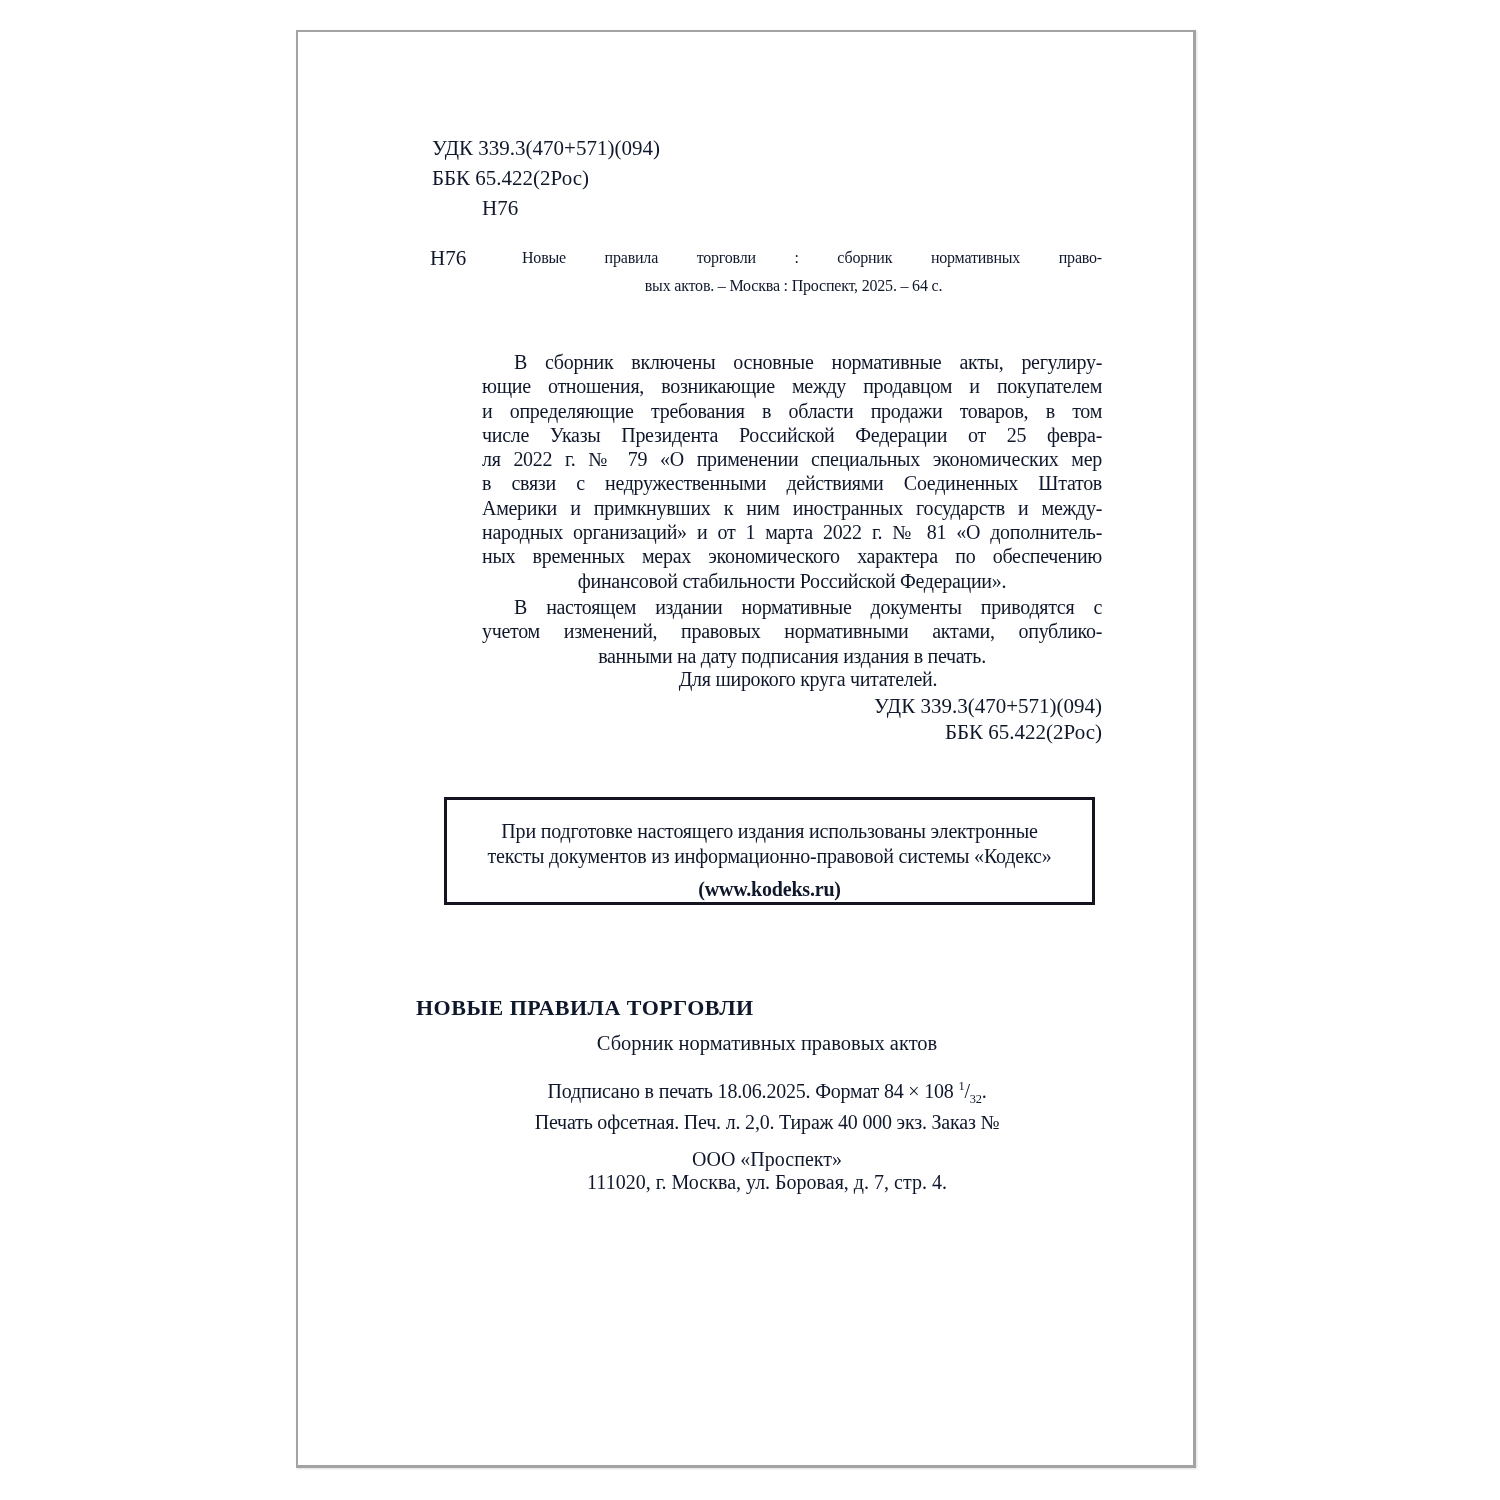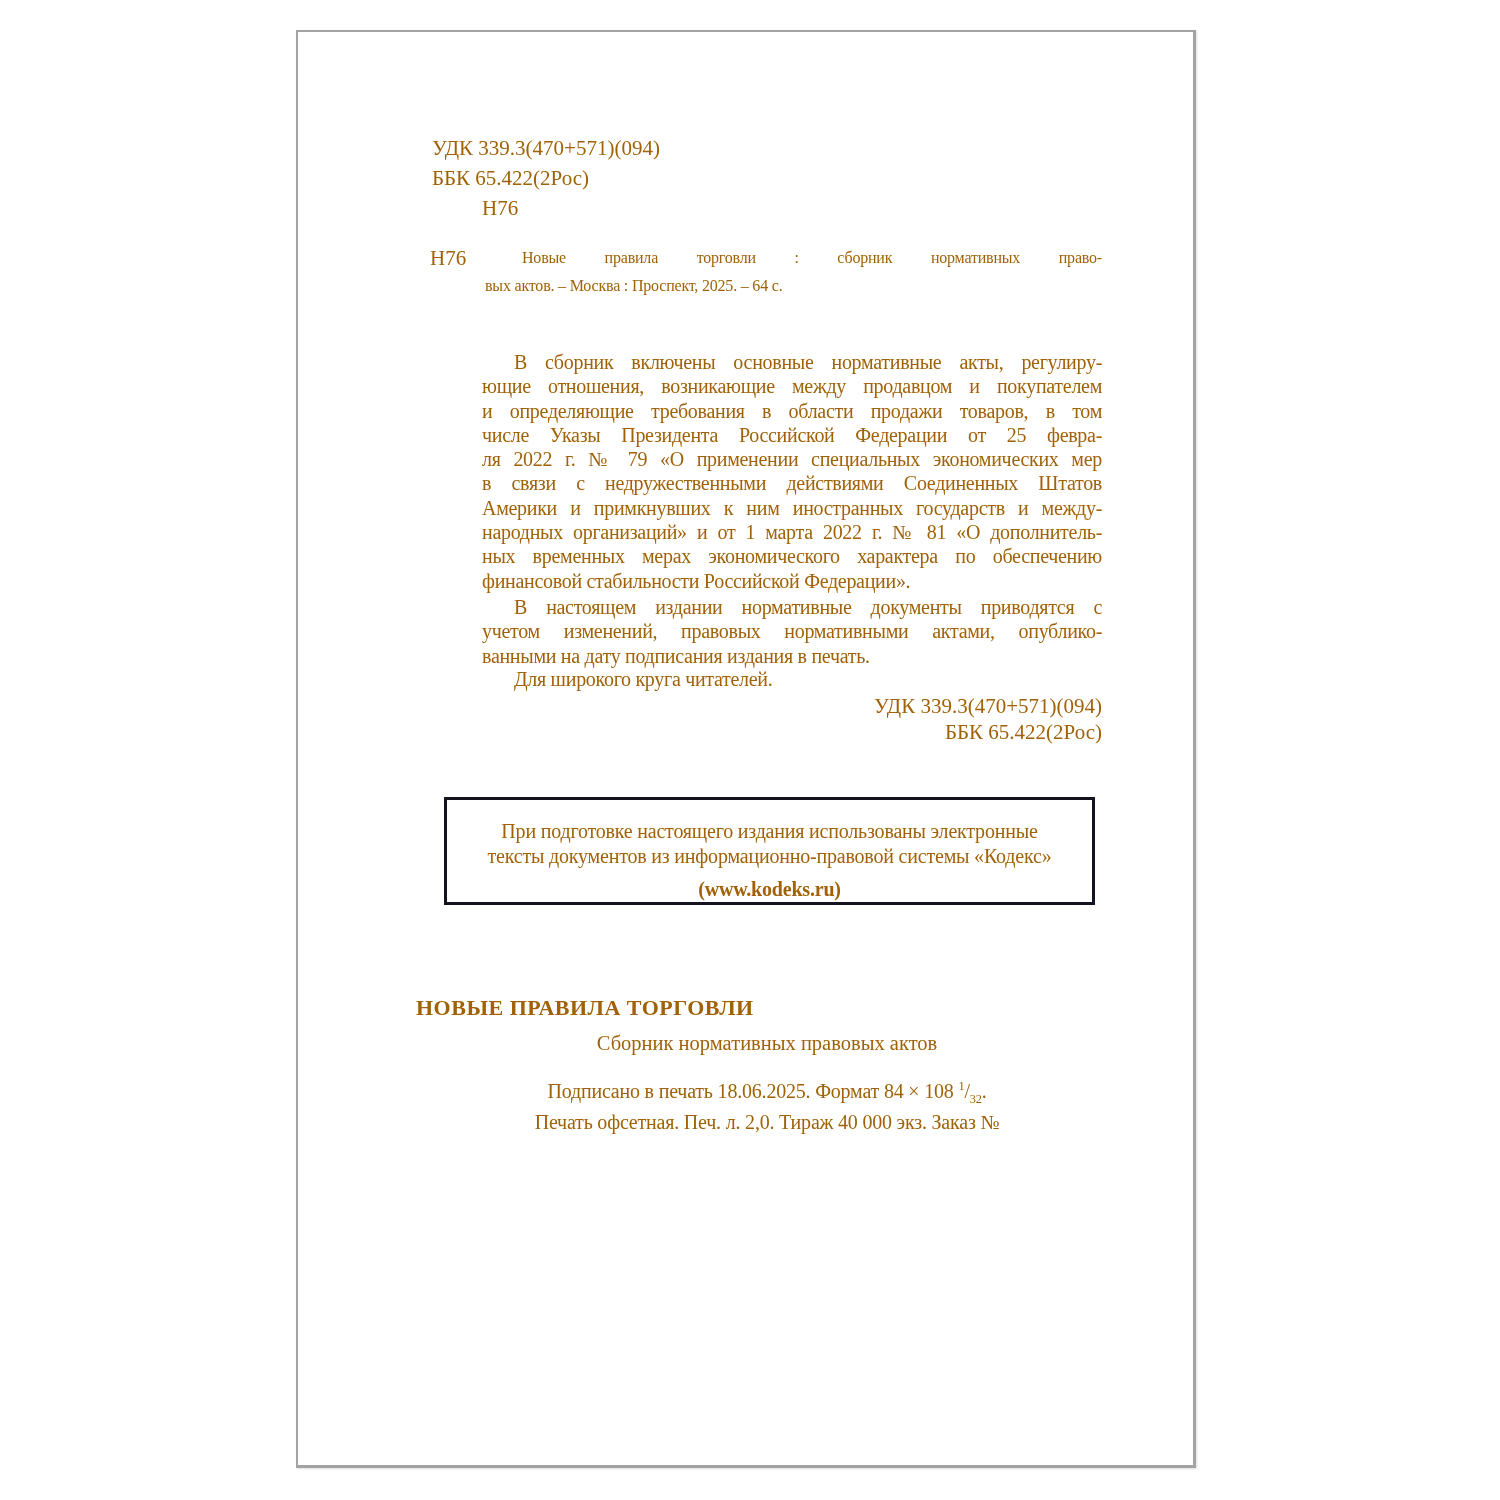--- a/index.html
+++ b/index.html
@@ -22,21 +22,21 @@
     left: 296px;
     top: 30px;
     width: 900px;
     height: 1438px;
     box-sizing: border-box;
     background: #ffffff;
     border: 2px solid #a3a3a3;
     border-right-width: 3px;
     border-bottom-width: 3px;
     box-shadow: 1px 1px 2px rgba(0,0,0,0.12);
-    color: #a16207;
+    color: #0f172a;
   }
   .abs { position: absolute; }
   .catalog-head {
     left: 134px; top: 101px;
     font-size: 21px; line-height: 30px;
     white-space: nowrap;
   }
   .catalog-head .code-line { padding-left: 50px; }
   .bib-label {
     left: 132px; top: 212px;
@@ -50,21 +50,21 @@
   }
   .annotation {
     left: 184px; width: 620px;
     font-size: 20px; line-height: 24.3px;
     letter-spacing: -0.3px;
   }
   .annotation.p1 { top: 318px; }
   .annotation.p2 { top: 563px; }
   .annotation.p3 { top: 635px; }
   .jl { text-align: justify; text-align-last: justify; }
-  .ll { text-align: left; }
+  .ll { text-align: center; }
   .indent { padding-left: 32px; }
   .catalog-foot {
     left: 184px; top: 662px; width: 620px;
     font-size: 21px; line-height: 25.5px;
     text-align: right;
     white-space: nowrap;
   }
   .source-box {
     left: 146px; top: 765px;
     width: 651px; height: 108px;
@@ -155,15 +155,19 @@
     <div class="abs colophon-title">НОВЫЕ ПРАВИЛА ТОРГОВЛИ</div>
     <div class="abs colophon-subtitle">Сборник нормативных правовых актов</div>
 
     <div class="abs imprint">
       <div>
         <span>Подписано в печать 18.06.2025. Формат 84 × 108 </span><span class="sup">1</span><span>/</span><span class="sub">32</span><span>.</span>
       </div>
       <div>Печать офсетная. Печ. л. 2,0. Тираж 40 000 экз. Заказ №</div>
     </div>
 
+    <div class="abs publisher">
+      <div>ООО «Проспект»</div>
+      <div>111020, г. Москва, ул. Боровая, д. 7, стр. 4.</div>
+    </div>
 
   </div>
 </div>
 
 </body></html>

